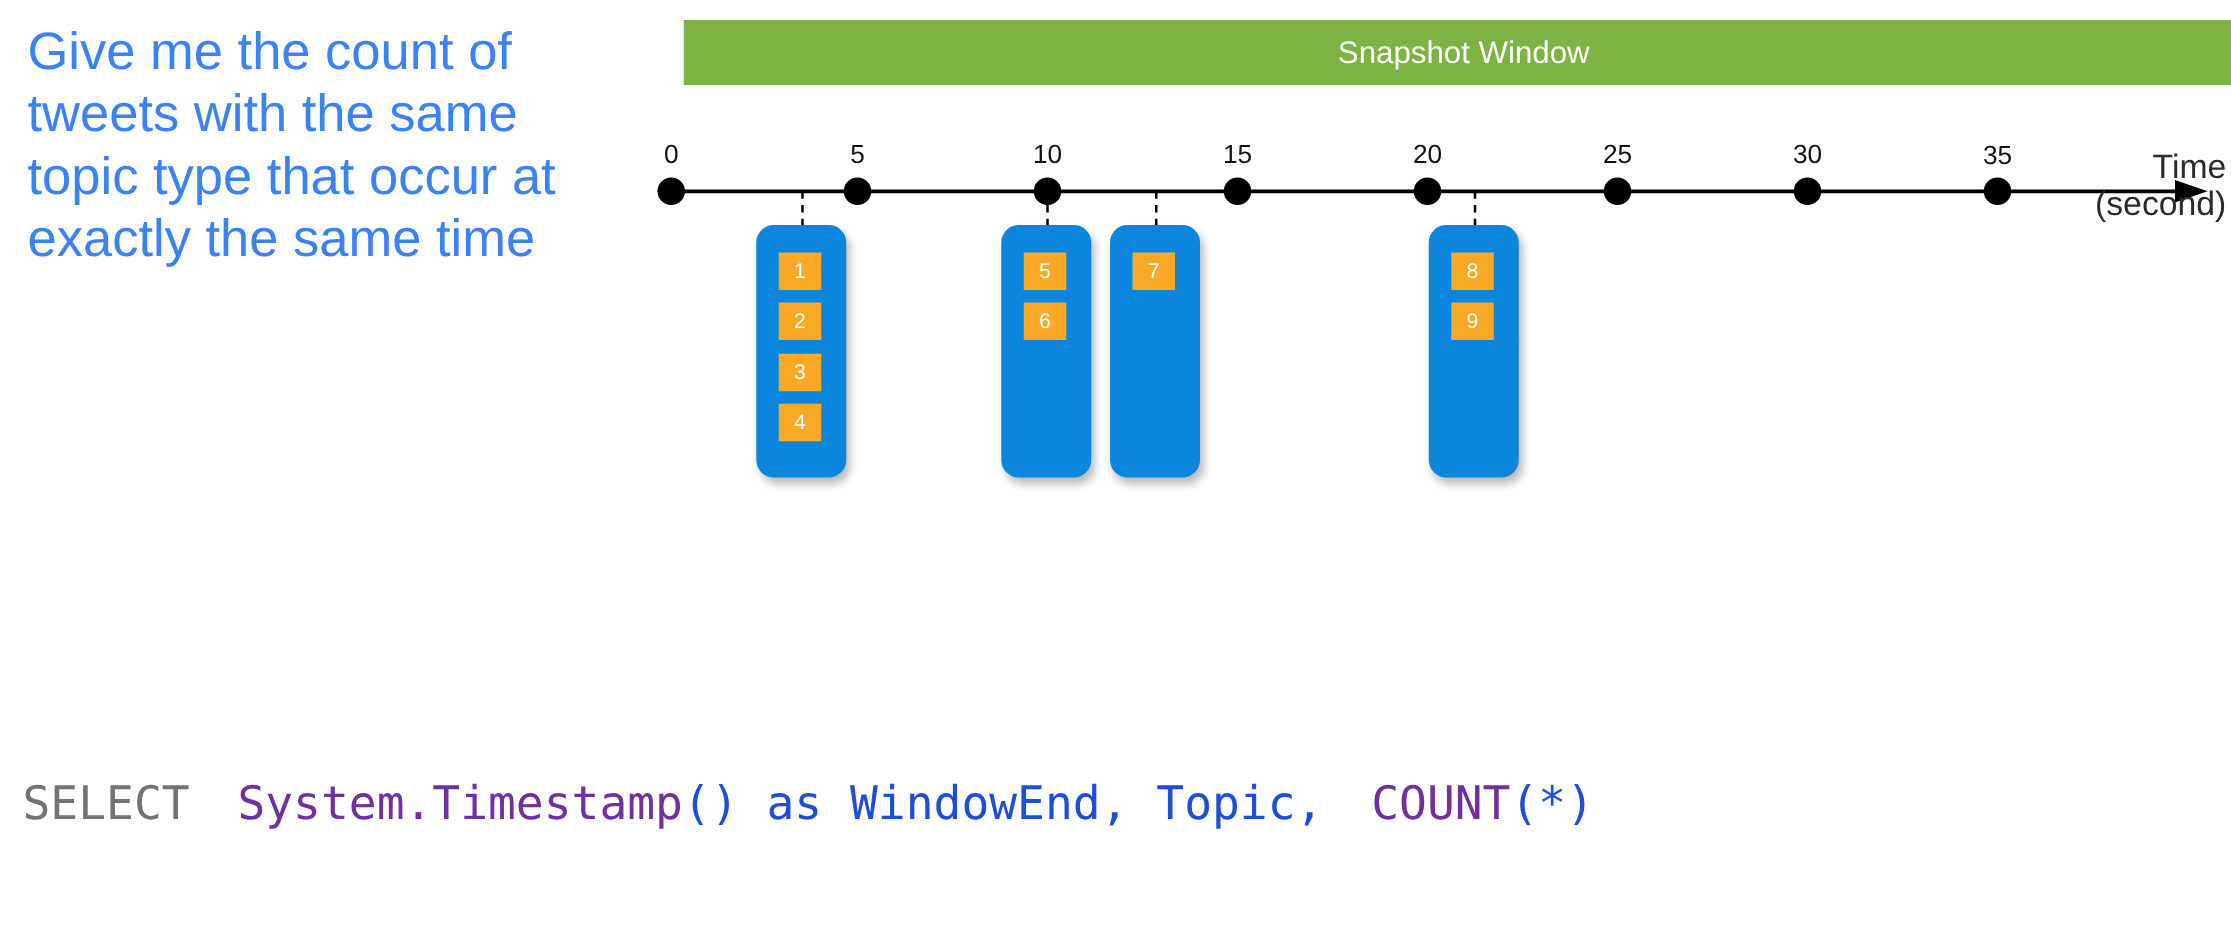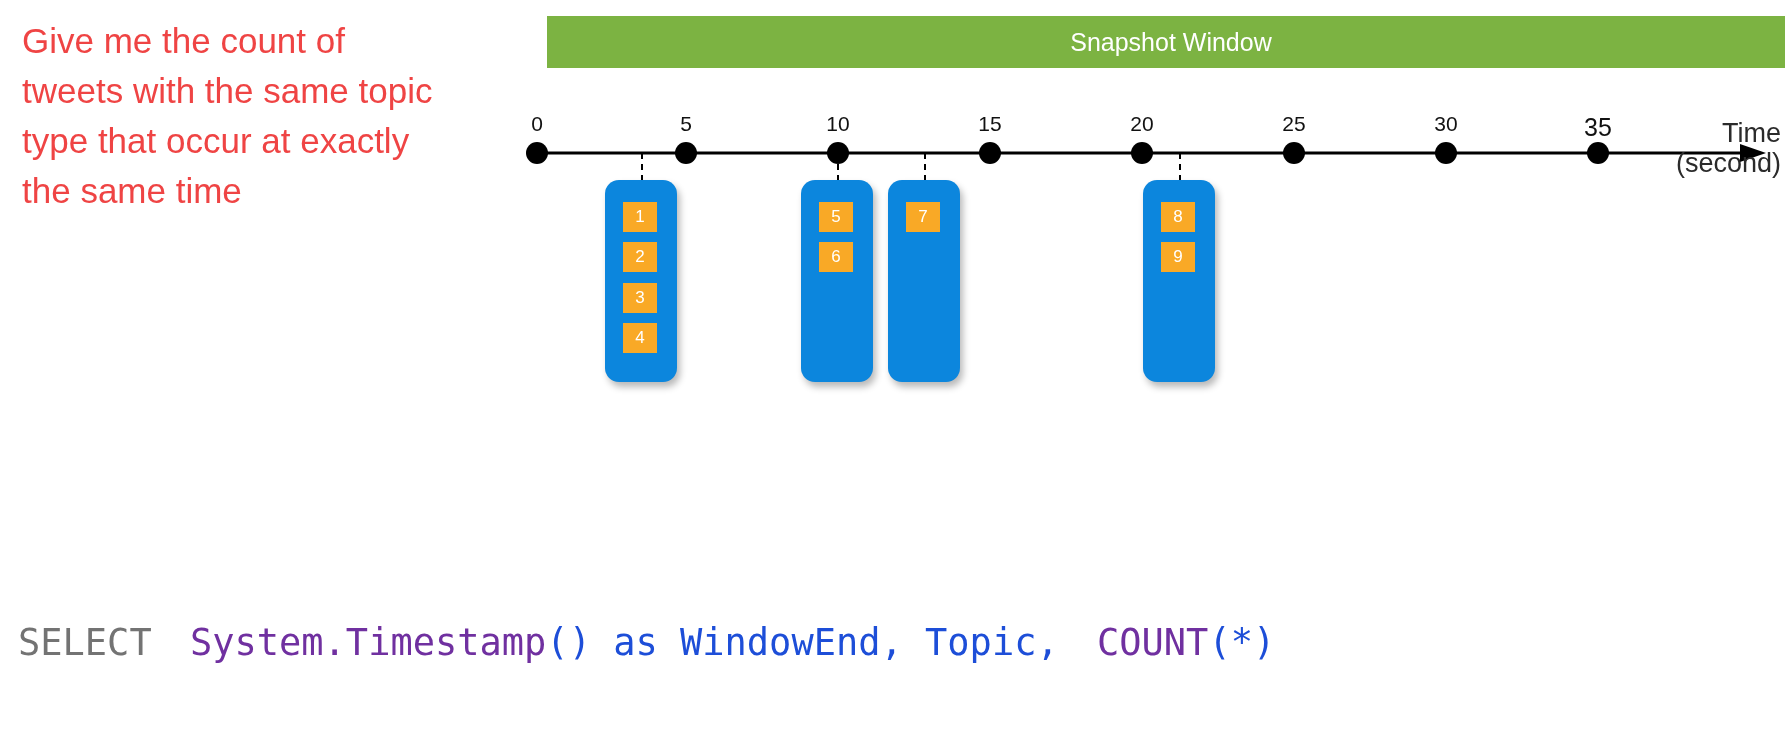--- a/index.html
+++ b/index.html
@@ -14,22 +14,22 @@
     overflow: hidden;
     font-family: "Liberation Sans", sans-serif;
   }
 
   
   #caption {
     position: absolute;
     left: 22px;
     top: 16px;
     width: 430px;
-    color: #ef4444;
-    font-size: 35px;
+    color: #3b82f6;
+    font-size: 42px;
     line-height: 50px;
     font-family: "Liberation Sans", sans-serif;
     white-space: pre-wrap;
   }
 
   
   #snapshot-banner {
     position: absolute;
     left: 547px;
     top: 16px;
@@ -59,21 +59,21 @@
 
   .tick-label {
     position: absolute;
     transform: translateX(-50%);
     font-size: 21px;
     color: #111111;
     font-family: "Liberation Sans", sans-serif;
     top: 112px;
   }
   .tick-label.small {
-    font-size: 25px;
+    font-size: 21px;
     top: 113px;
   }
 
   #axis-caption {
     position: absolute;
     left: 1660px;
     top: 118px;
     font-size: 27px;
     line-height: 30px;
     color: #2b2b2b;

